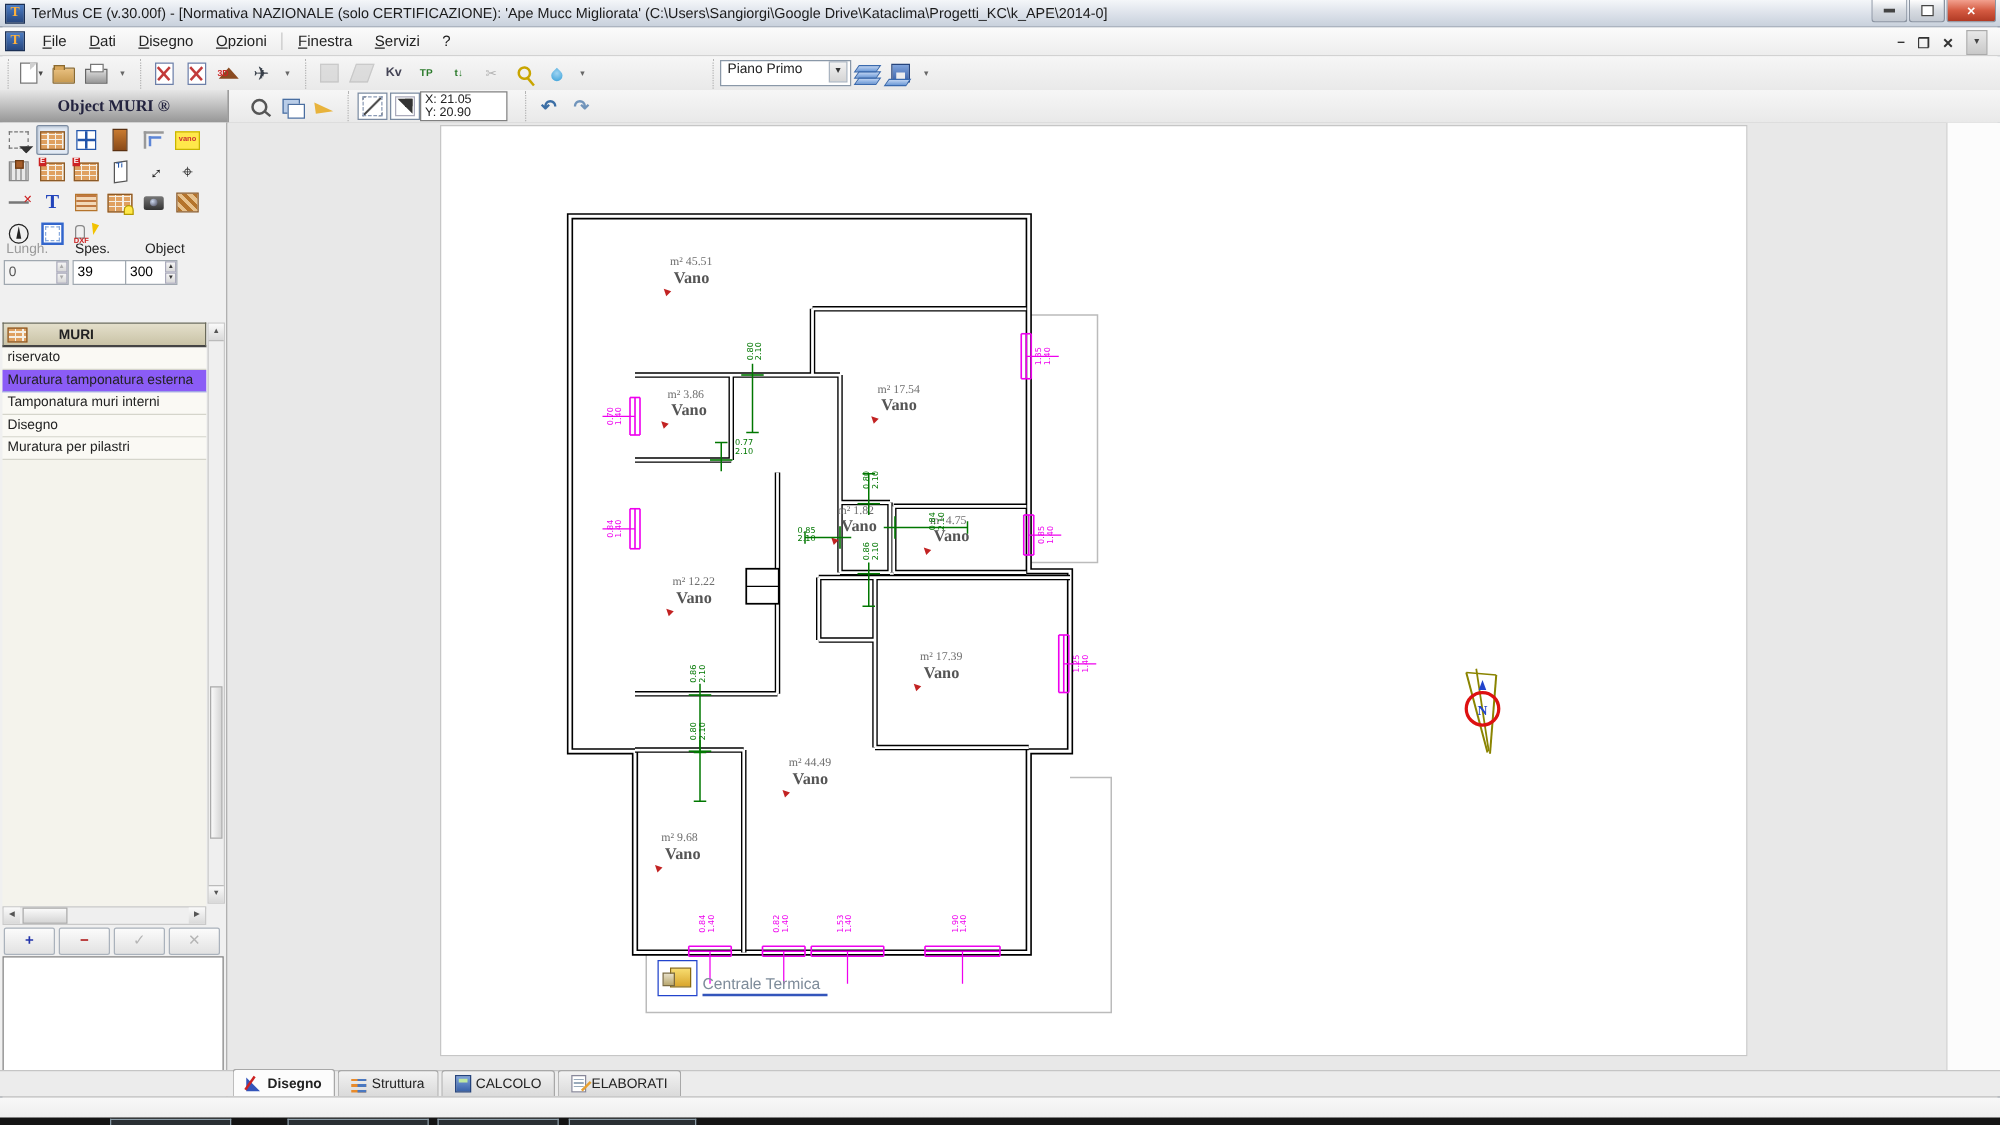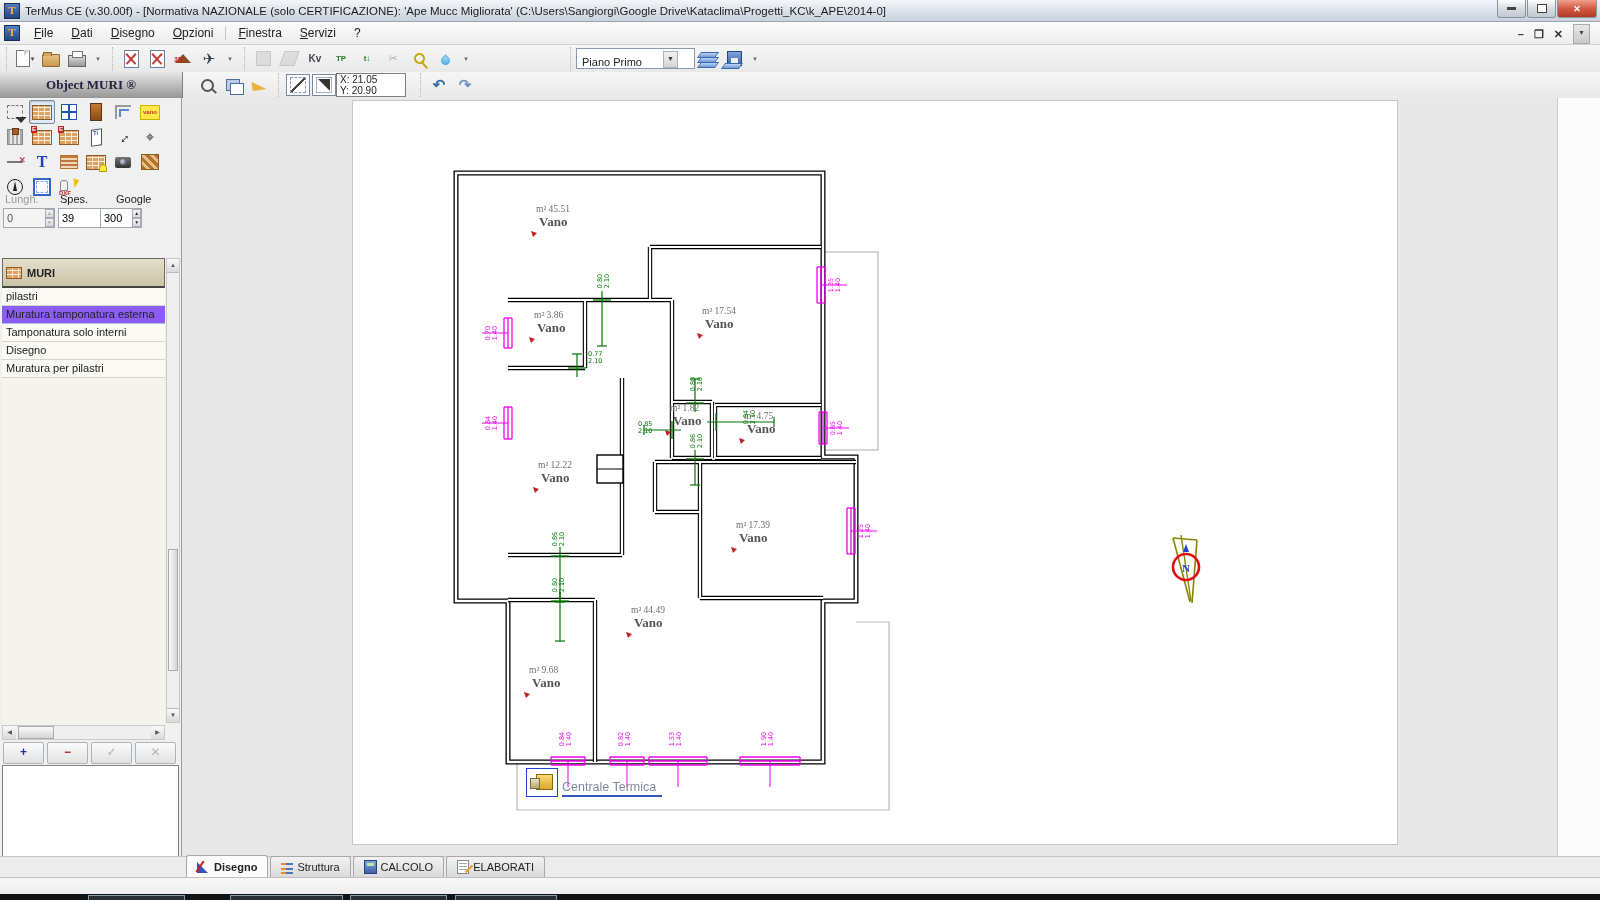--- a/index.html
+++ b/index.html
@@ -48,22 +48,22 @@
   .winx{width:13px;height:16px;background:#fff;border:1px solid #6C7FA8;position:relative;}
   .winx:before,.winx:after{content:"";position:absolute;left:-1px;top:7px;width:14px;height:1.6px;background:#C23A3A;}
   .winx:before{transform:rotate(48deg);} .winx:after{transform:rotate(-48deg);}
   .roof3d{width:0;height:0;border-left:8px solid transparent;border-right:8px solid transparent;border-bottom:9px solid #8A4A20;position:relative;}
   .lbl3d{position:absolute;left:3px;top:8px;font:bold 7px "Liberation Sans",sans-serif;color:#C22;}
   .dis{opacity:.45;filter:grayscale(1);}
   .gray-ic{width:13px;height:13px;background:#C6C6C6;border:1px solid #9A9A9A;}
   .keypen{width:7px;height:7px;border:2px solid #C9A500;border-radius:50%;position:relative;transform:rotate(-40deg);}
   .keypen:after{content:"";position:absolute;left:2px;top:8px;width:2px;height:8px;background:#C9A500;}
   .drop{width:9px;height:9px;background:radial-gradient(circle at 35% 35%,#9FD4F2,#2E9BD6);border-radius:0 50% 50% 50%;transform:rotate(45deg);margin-top:3px;}
-  .combo{width:96px;height:19px;background:#fff;border:1px solid #8A98A8;display:flex;align-items:flex-end;
-    justify-content:space-between;padding:0 16px 0 5px;font-size:11px;}
+  .combo{width:96px;height:19px;background:#fff;border:1px solid #8A98A8;display:flex;align-items:flex-start;
+    justify-content:space-between;padding:0 2px 0 5px;font-size:11px;}
   .combo .arr{width:13px;height:15px;background:linear-gradient(#F2F2F2,#D5D5D5);border:1px solid #AAB4C0;
     font-size:7px;text-align:center;line-height:14px;color:#333;}
   .layers-ic{position:relative;width:18px;height:14px;}
   .layers-ic i{position:absolute;left:0;width:16px;height:4px;background:linear-gradient(#BDD2F1,#6E9BD8);border:1px solid #3A6AAE;transform:skewX(-35deg);}
   .floppy-ic{width:13px;height:13px;background:linear-gradient(#7FA3DC,#3A62A8);border:1px solid #26447C;position:relative;}
   .floppy-ic:before{content:"";position:absolute;left:3px;top:6px;width:7px;height:6px;background:#EEE;}
   .floppy-ic:after{content:"";position:absolute;left:-5px;top:11px;width:16px;height:4px;background:linear-gradient(#BDD2F1,#6E9BD8);border:1px solid #3A6AAE;transform:skewX(-35deg);}
   
   #draw-header{width:182px;height:26px;background:linear-gradient(#E6E6E6,#969696);border-right:1px solid #808080;
     display:flex;align-items:center;justify-content:center;font:bold 13px "Liberation Serif",serif;color:#23233F;}
@@ -122,22 +122,22 @@
   #fields{position:absolute;left:0;top:95px;width:182px;}
   .fld-lbl{position:absolute;top:0;font-size:11px;color:#222;}
   .fld-lbl.dim{color:#9A9A9A;}
   .spin{position:absolute;top:15px;height:20px;background:#fff;border:1px solid #A0A8B0;display:flex;align-items:center;box-sizing:border-box;}
   .spin input{border:none;outline:none;width:100%;font:11px "Liberation Sans",sans-serif;padding-left:3px;background:transparent;}
   .spin .ud{width:13px;height:18px;display:flex;flex-direction:column;}
   .spin .ud b{flex:1;background:linear-gradient(#F5F5F5,#D8D8D8);border:1px solid #AAB;font-size:5px;line-height:7px;text-align:center;color:#333;font-weight:normal;}
   .spin.disabled{background:#F4F4F4;} .spin.disabled .ud b{color:#AAA;}
   
   #muri{position:absolute;left:2px;top:160px;width:163px;}
-  #muri-header{height:30px;background:linear-gradient(#E4DFCB,#C9C3A6);border:1px solid #6A6A5A;border-bottom:2px solid #444;
-    display:flex;align-items:center;font-size:11px;font-weight:bold;padding-left:3px;box-sizing:border-box;}
+  #muri-header{height:20px;background:linear-gradient(#E4DFCB,#C9C3A6);border:1px solid #6A6A5A;border-bottom:2px solid #444;
+    display:flex;align-items:center;font-size:11px;font-weight:bold;padding-left:3px;box-sizing:border-box;gap:20px;}
   #muri-header .brick{width:14px;height:10px;margin-right:5px;}
   .muri-item{height:17px;line-height:17px;font-size:11px;padding-left:4px;background:#FAF9F4;border-bottom:1px solid #D5D5CB;white-space:nowrap;overflow:hidden;}
   .muri-item.selected{background:#8b5cf6;border-bottom:1px solid #A9C0E0;}
   #muri-rest{height:358px;background:#F4F3EC;border-bottom:1px solid #D5D5CB;}
   .vsb{position:absolute;left:166px;top:160px;width:14px;height:465px;background:#EFEFEF;border:1px solid #C9C9C9;box-sizing:border-box;}
   .vsb .sb-a{height:13px;background:linear-gradient(#FAFAFA,#D9D9D9);border-bottom:1px solid #BBB;font-size:6px;text-align:center;line-height:12px;color:#555;}
   .vsb .sb-a.bot{position:absolute;bottom:0;width:100%;border-top:1px solid #BBB;border-bottom:none;}
   .vsb .thumb{position:absolute;left:1px;right:1px;top:290px;height:120px;background:linear-gradient(90deg,#FAFAFA,#D5D5D5);border:1px solid #AAA;}
   .hsb{position:absolute;left:2px;top:627px;width:163px;height:15px;background:#EFEFEF;border:1px solid #C9C9C9;box-sizing:border-box;display:flex;align-items:center;}
   .hsb .sb-a{width:13px;height:100%;background:linear-gradient(#FAFAFA,#D9D9D9);font-size:6px;text-align:center;line-height:13px;color:#555;}
@@ -407,21 +407,21 @@
             <span class="man"></span>
             <span class="bolt"></span>
             <span class="txt">DXF</span>
           </span>
       </div>
     </div>
 
     <div id="fields">
       <span class="fld-lbl dim" style="left:5px">Lungh.</span>
       <span class="fld-lbl" style="left:60px">Spes.</span>
-      <span class="fld-lbl" style="left:116px">Google</span>
+      <span class="fld-lbl" style="left:116px">Object</span>
       <div class="spin disabled" style="left:3px;width:52px">
         <input disabled="" value="0" style="">
         <span class="ud">
             <b>▲</b>
             <b>▼</b>
           </span>
       </div>
       <div class="spin" style="left:58px;width:52px">
         <input value="39" style="">
         <span class="ud">
@@ -436,23 +436,23 @@
             <b>▼</b>
           </span>
       </div>
     </div>
 
     <div id="muri">
       <div id="muri-header">
         <span class="brick"></span>
         <span>MURI</span>
       </div>
-      <div class="muri-item">pilastri</div>
+      <div class="muri-item">riservato</div>
       <div class="muri-item selected">Muratura tamponatura esterna</div>
-      <div class="muri-item">Tamponatura solo interni</div>
+      <div class="muri-item">Tamponatura muri interni</div>
       <div class="muri-item">Disegno</div>
       <div class="muri-item">Muratura per pilastri</div>
       <div id="muri-rest"></div>
     </div>
     <div class="vsb">
       <div class="sb-a">▲</div>
       <div class="thumb"></div>
       <div class="sb-a bot">▼</div>
     </div>
     <div class="hsb">

